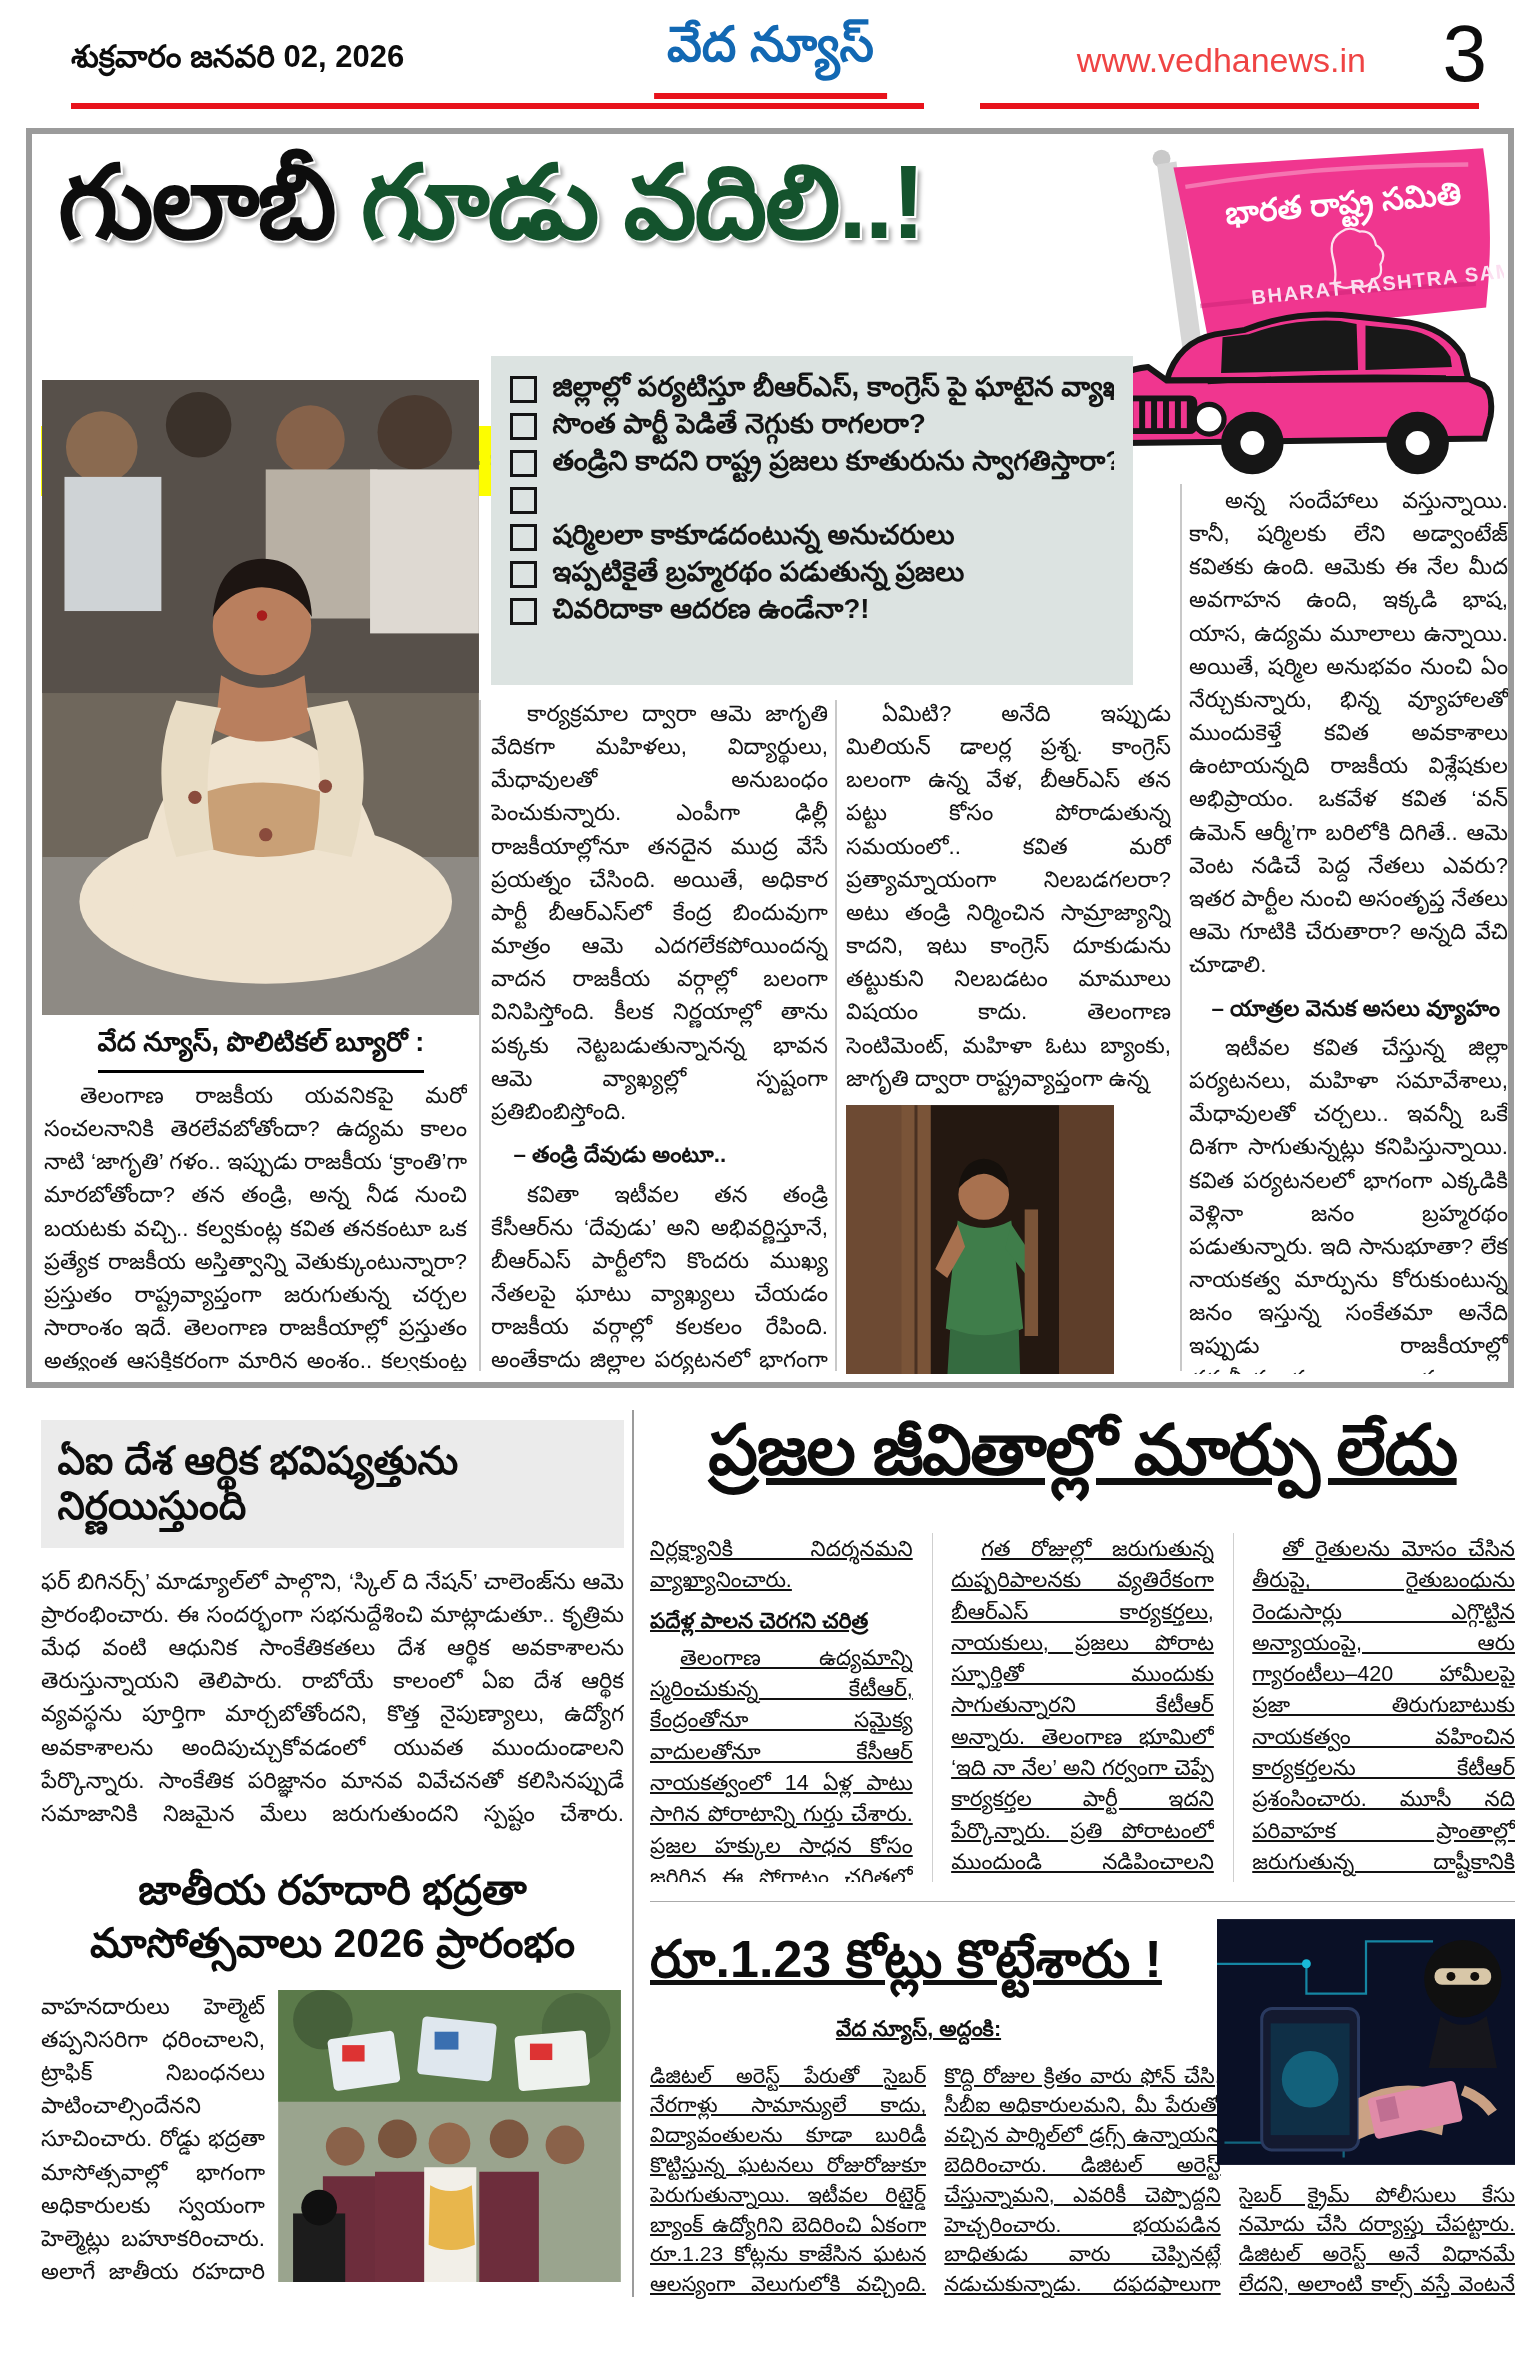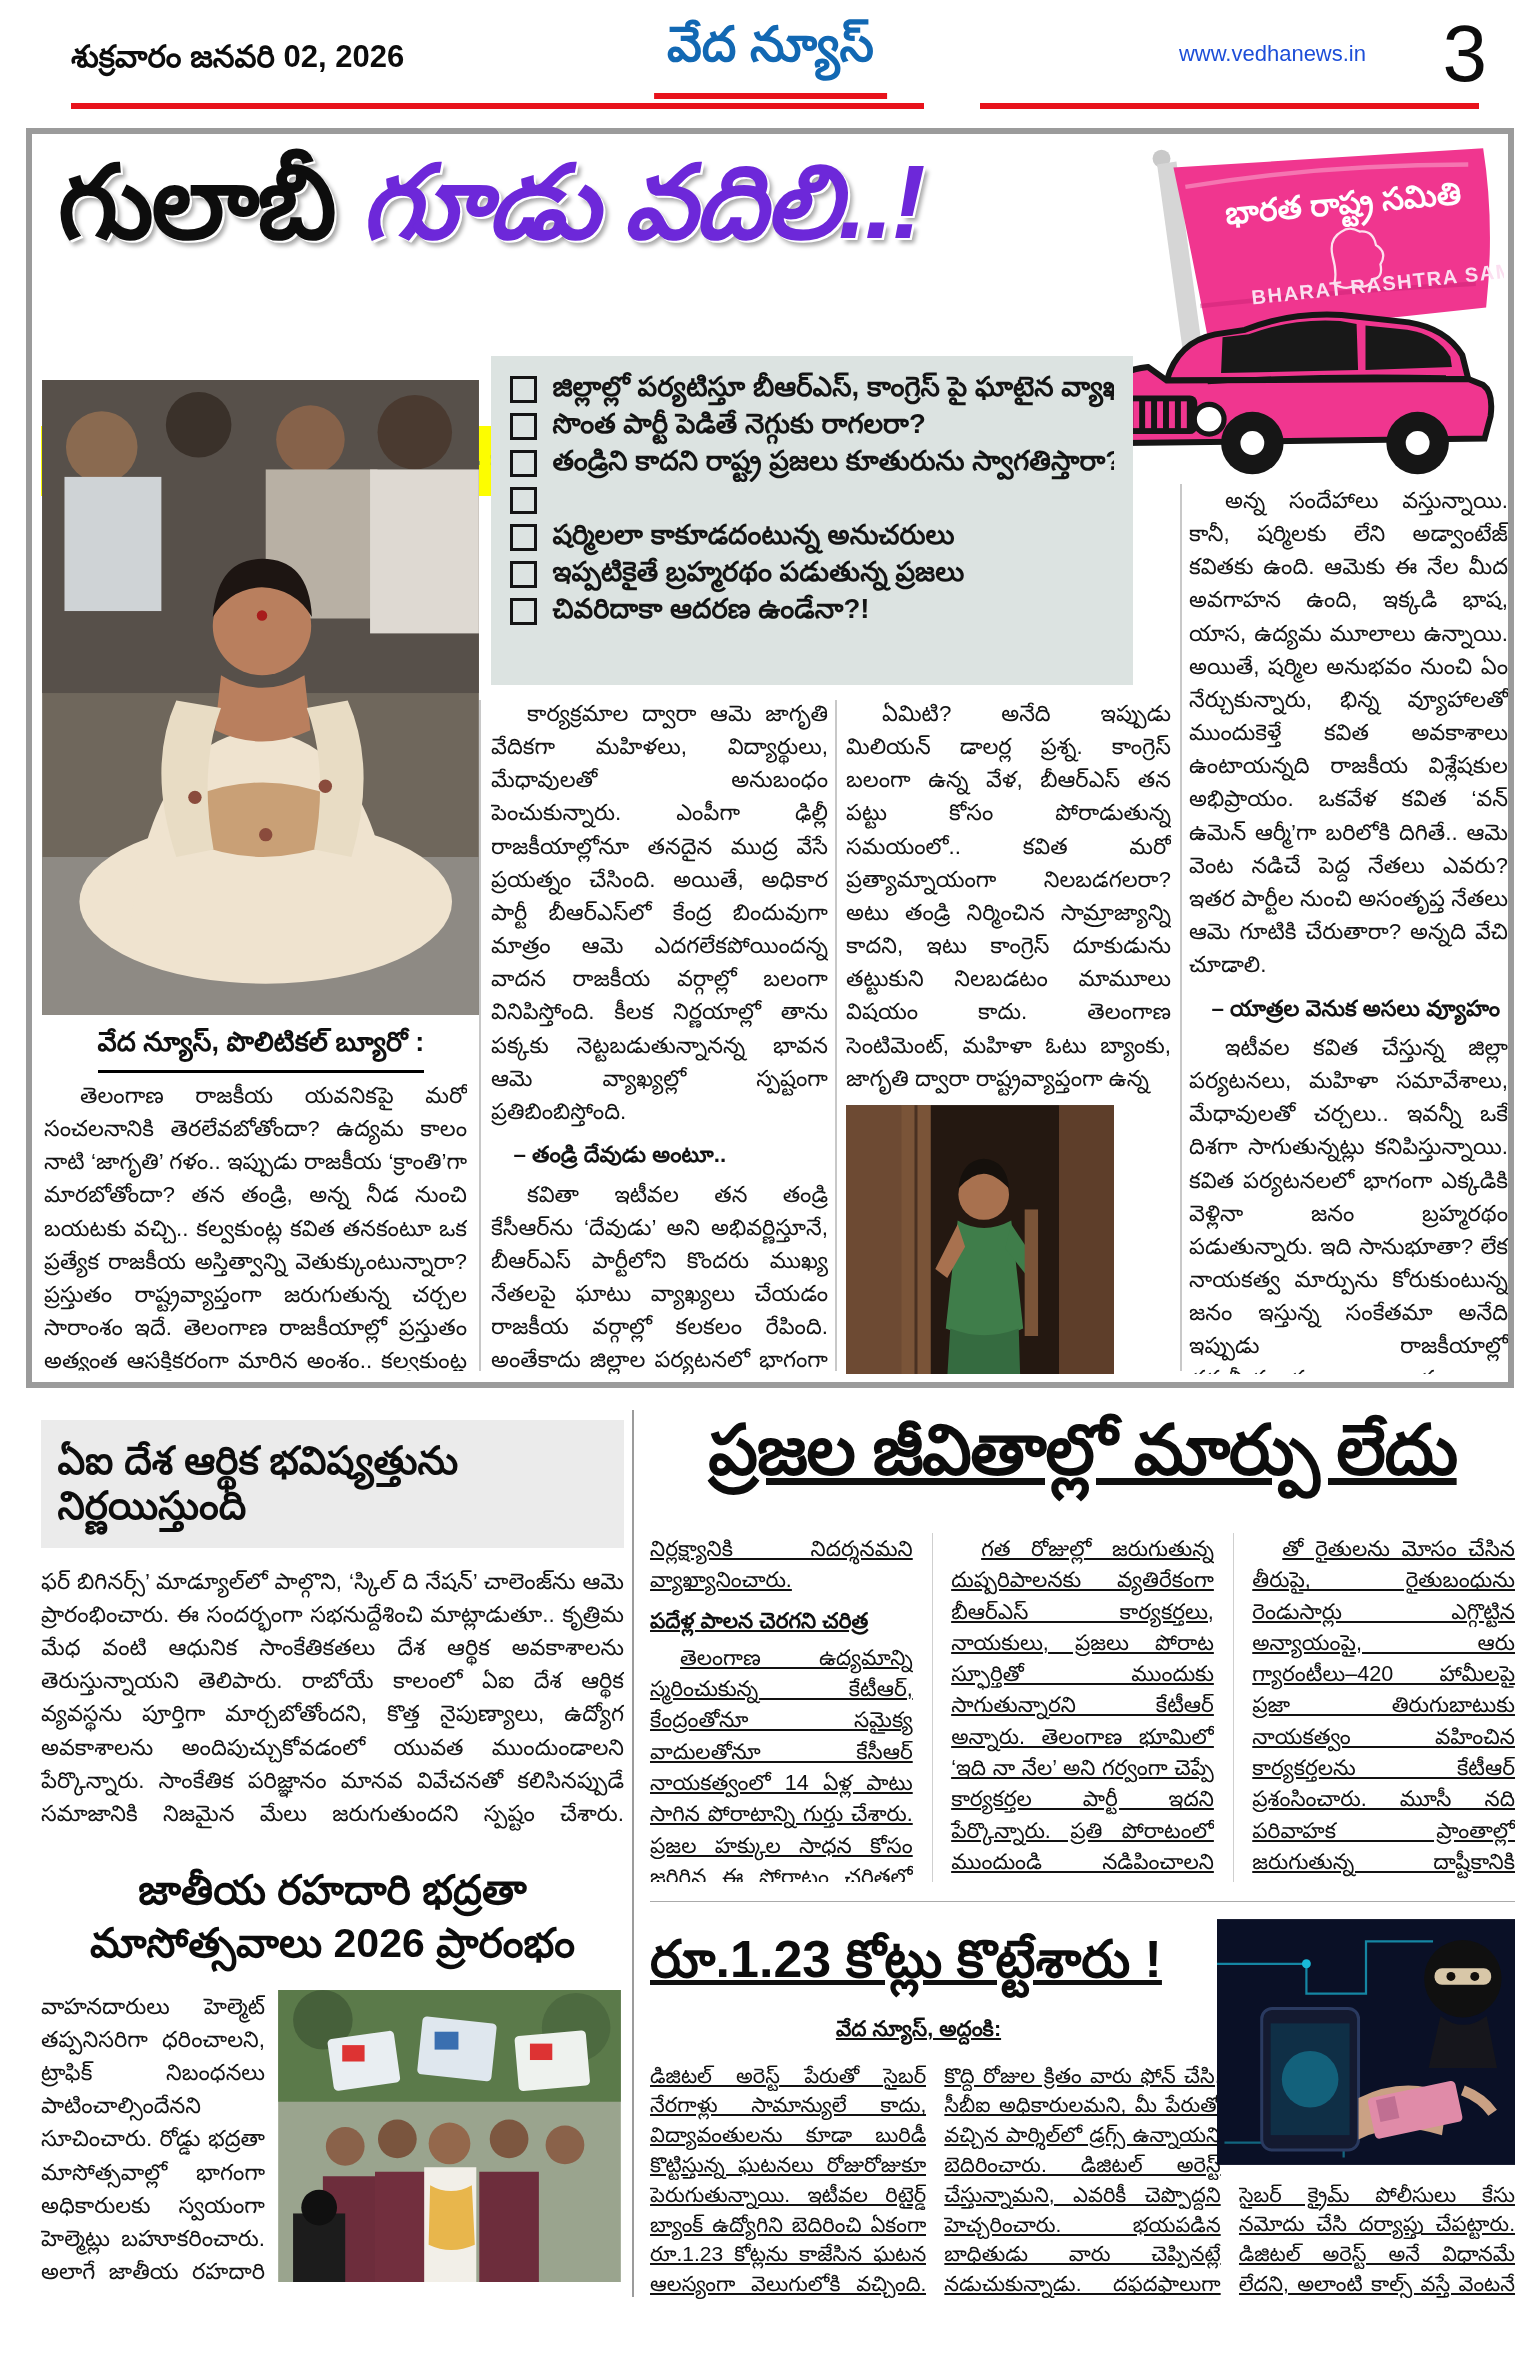--- a/index.html
+++ b/index.html
@@ -2,33 +2,33 @@
 <html style="font-size:12px"><head>
 <meta charset="utf-8">
 <style>
   html,body{margin:0;padding:0;background:#ffffff;}
   .page{position:relative;width:1541px;height:2299px;background:#ffffff;overflow:hidden;
         font-family:"Liberation Sans","DejaVu Sans",sans-serif;color:#111;}
   
   .hdr-date{position:absolute;left:71px;top:39px;font-size:31px;font-weight:bold;color:#0d0d0d;}
   .hdr-logo{position:absolute;left:50%;transform:translateX(-50%);top:16.4px;font-size:49px;font-weight:bold;
             color:#1268b3;border-bottom:6.7px solid #e8131c;padding:0 13.4px 7.5px 13.4px;}
-  .hdr-site{position:absolute;right:175px;top:41px;font-size:22px;color:#1d4ed8;}
+  .hdr-site{position:absolute;right:175px;top:41px;font-size:34px;color:#ef4444;}
   .hdr-page{position:absolute;right:54px;top:7.5px;font-size:80px;color:#0d0d0d;font-weight:normal;}
   .redline{position:absolute;top:103px;height:6px;background:#e8131c;}
   .redline.left{left:71px;width:853px;}
   .redline.right{left:980px;width:499px;}
   
   .mainbox{position:absolute;left:26px;top:128px;width:1488px;height:1260px;border:6.7px solid #9b9b9b;
            box-sizing:border-box;background:#fff;}
   .mb-headline{position:absolute;left:26px;top:10.4px;width:1032px;font-size:103px;font-weight:bold;
                white-space:nowrap;letter-spacing:-2.2px;
                text-shadow:2.2px 2.2px 0 #fff,4.5px 4.5px 4.5px rgba(0,0,0,.35);}
   .mb-headline .hl-black{color:#0d0d0d;}
-  .mb-headline .hl-red{color:#6d28d9;font-style:italic;}
+  .mb-headline .hl-red{color:#14532d;}
   .kicker{position:absolute;left:9px;top:292px;width:1049px;height:70px;background:#fdfd00;
           color:#1453a4;font-weight:bold;font-size:33px;line-height:70px;white-space:nowrap;
           overflow:hidden;padding-left:15px;box-sizing:border-box;}
   .flagcar{position:absolute;left:1064px;top:7.5px;width:408px;height:337px;}
   .mainphoto{position:absolute;left:10.4px;top:246px;width:437px;height:635px;}
   .mb-byline{position:absolute;left:10.4px;top:893px;width:437px;text-align:center;}
   .mb-byline span{display:inline-block;font-size:27px;font-weight:bold;border-bottom:3px solid #000;padding-bottom:6px;}
   .tcol{position:absolute;font-size:22.4px;line-height:1.48;text-align:justify;color:#141414;overflow:hidden;}
   .tcol p{margin:0 0 10.4px 0;text-indent:36px;}
   .tcol .sub{font-weight:bold;text-indent:22.4px;margin:6px 0;}

